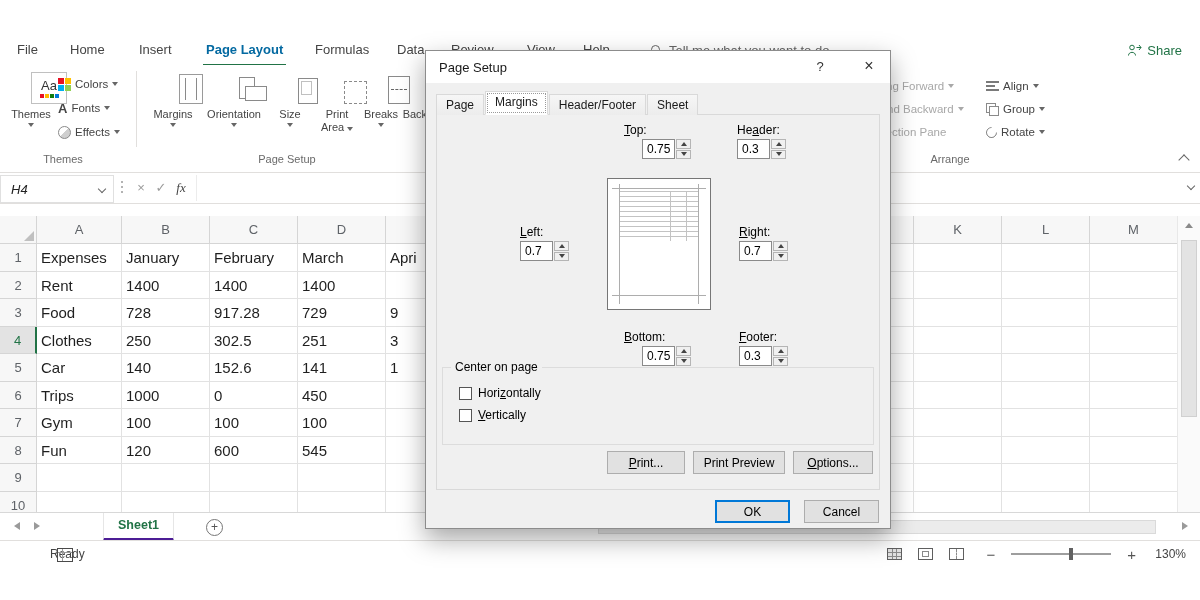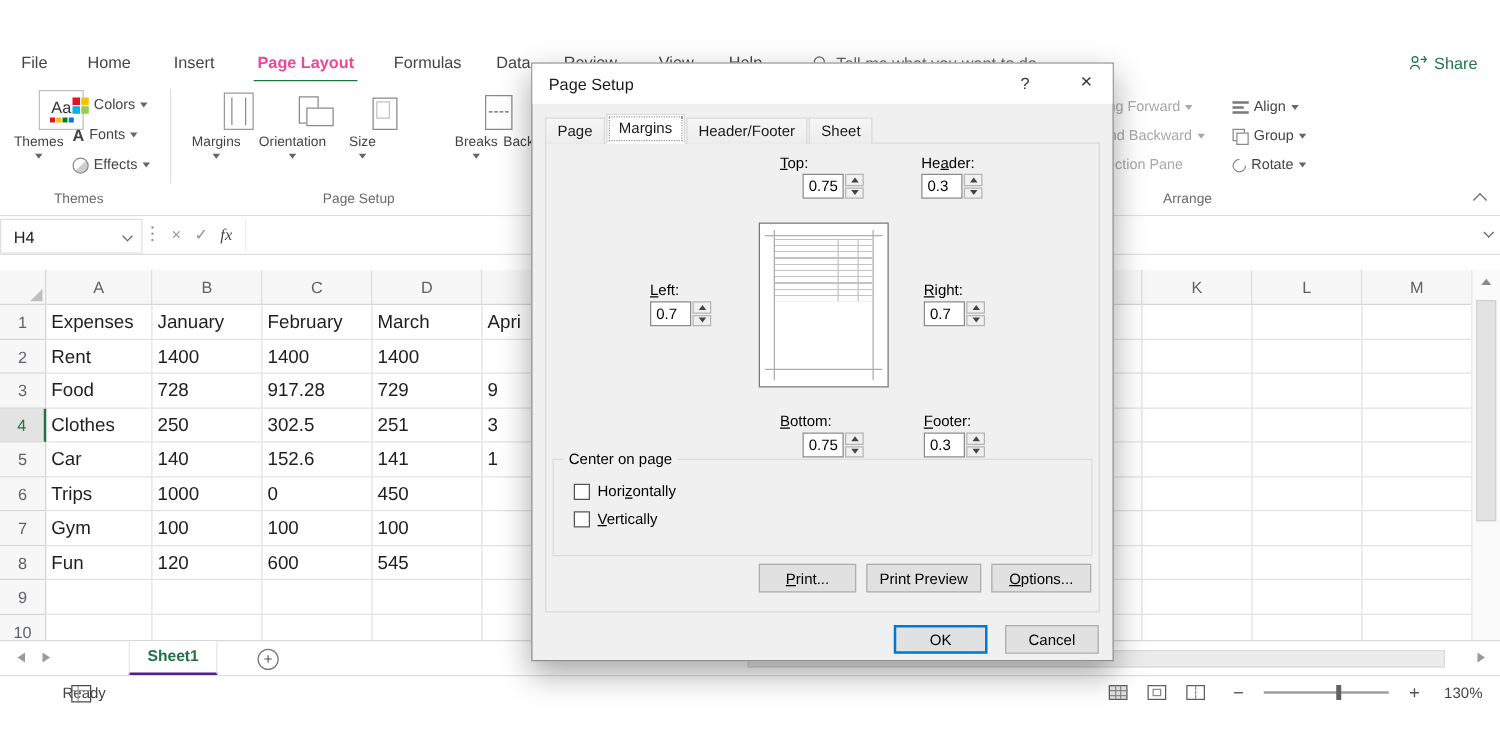--- a/index.html
+++ b/index.html
@@ -1,21 +1,21 @@
 <!DOCTYPE html>
 <html><head>
 <meta charset="utf-8">
 <style>
   html,body{margin:0;padding:0;background:#fff;}
   #app{position:relative;width:1200px;height:600px;background:#fff;overflow:hidden;
        font-family:"Liberation Sans",sans-serif;color:#444;}
 
   
   .rtab{position:absolute;top:36px;height:28px;line-height:28px;font-size:13px;color:#444;padding:0 3px;white-space:nowrap;}
-  .rtab.active{color:#ec4899;font-weight:700;border-bottom:3px solid #217346;}
+  .rtab.active{color:#0369a1;font-weight:700;border-bottom:3px solid #217346;}
   .tellme{position:absolute;left:650px;top:36px;height:28px;display:flex;align-items:center;gap:6px;font-size:13px;color:#666;white-space:nowrap;}
   .share{position:absolute;right:18px;top:36px;height:28px;display:flex;align-items:center;gap:5px;font-size:13px;color:#217346;}
 
   
   .ribbon{position:absolute;left:0;top:65px;right:0;height:107px;background:#fff;border-bottom:1px solid #e1dfdd;}
   .vsep{position:absolute;top:6px;height:76px;width:1px;background:#e1dfdd;}
   .glabel{position:absolute;top:88px;font-size:11px;color:#6a6a6a;text-align:center;}
   .bb{position:absolute;top:5px;height:80px;display:flex;flex-direction:column;align-items:center;font-size:11px;color:#444;}
   .bb .ic{height:34px;display:flex;align-items:flex-end;justify-content:center;padding-left:36px;}
   .bb .lbl{margin-top:4px;line-height:12px;white-space:nowrap;}
@@ -52,21 +52,21 @@
   .alicon{width:13px;display:flex;flex-direction:column;gap:2px;}
   .alicon span{height:2px;background:#7a7a7a;display:block;}
   .gicon{position:relative;width:13px;height:13px;}
   .gicon::before{content:"";position:absolute;left:0;top:0;width:8px;height:8px;border:1px solid #8a8a8a;background:#fff;}
   .gicon::after{content:"";position:absolute;right:0;bottom:0;width:8px;height:8px;border:1px solid #8a8a8a;background:#fff;}
   .ricon{width:9px;height:9px;border:1.5px solid #8a8a8a;border-radius:50%;border-top-color:transparent;transform:rotate(45deg);}
 
   
   .fbar{position:absolute;left:0;top:173px;right:0;height:30px;background:#fff;border-bottom:1px solid #e1dfdd;}
   .namebox{position:absolute;left:0;top:2px;width:112px;height:26px;background:#fff;border:1px solid #e0e0e0;display:flex;align-items:center;font-size:13px;color:#222;}
-  .namebox .nb{flex:1;padding-left:10px;}
+  .namebox .nb{flex:1;padding-left:10px;font-style:italic;}
   .dots3{position:absolute;left:121px;top:8px;width:2px;height:2px;background:#9a9a9a;border-radius:50%;box-shadow:0 5px 0 #9a9a9a,0 10px 0 #9a9a9a;}
   .fico{position:absolute;top:2px;height:26px;line-height:26px;font-size:13px;color:#9a9a9a;text-align:center;width:18px;}
   .fx-f{font-style:italic;font-family:"Liberation Serif",serif;color:#444;}
   .finput{position:absolute;left:196px;top:2px;right:22px;height:26px;background:#fff;border-left:1px solid #ececec;}
   .fexp{position:absolute;right:6px;top:10px;}
 
   
   #grid{position:absolute;left:0;top:216px;width:1178px;height:296px;overflow:hidden;background:#fff;}
   .grow{display:flex;height:27.5px;}
   .grow.ghead{height:28px;}
@@ -234,20 +234,30 @@
       <span class="lbl">Orientation</span>
       <span class="cv"></span>
     </div>
     <div class="bb" style="left:268px;width:44px">
       <span class="ic">
           <span class="szicon"></span>
         </span>
       <span class="lbl">Size</span>
       <span class="cv"></span>
     </div>
+    <div class="bb" style="left:314px;width:46px">
+      <span class="ic">
+          <span class="paicon"></span>
+        </span>
+      <span class="lbl">Print</span>
+      <span class="lbl" style="margin-top:1px;display:flex;align-items:center;gap:3px">
+          <span>Area</span>
+          <span class="cv"></span>
+        </span>
+    </div>
     <div class="bb" style="left:360px;width:42px">
       <span class="ic">
           <span class="bricon"></span>
         </span>
       <span class="lbl">Breaks</span>
       <span class="cv"></span>
     </div>
     <div class="bb" style="left:404px;width:56px">
       <span class="ic">
           <span class="bgicon"></span>

